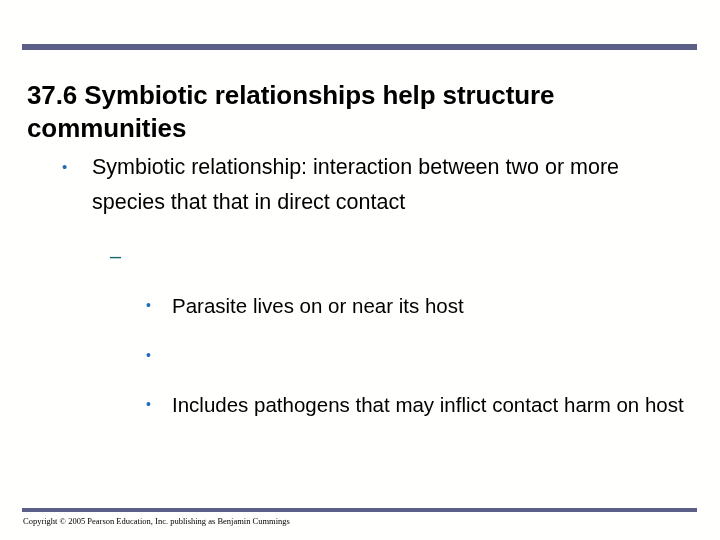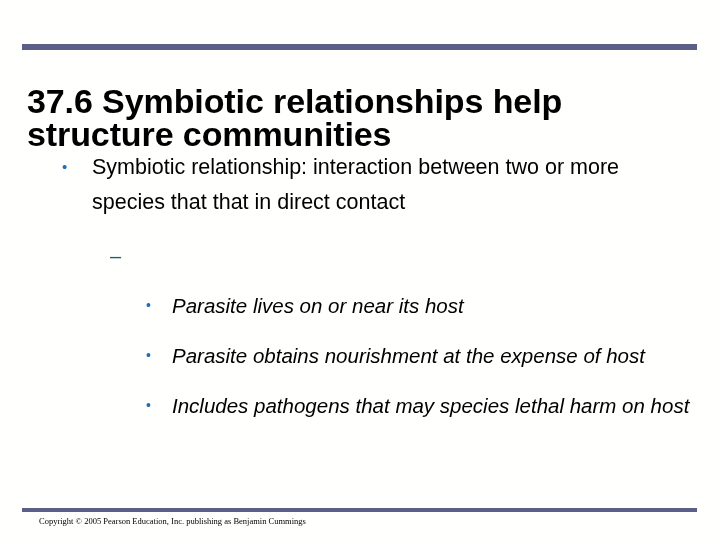--- a/index.html
+++ b/index.html
@@ -32,21 +32,21 @@
     height: 6px;
     background: #5b5f87;
   }
 
   
   .slide-title {
     position: absolute;
     left: 27px;
     top: 62px;
     width: 660px;
-    font-size: 34px;
+    font-size: 26px;
     line-height: 33px;
     color: #000000;
     letter-spacing: -0.1px;
   }
 
   
   .outline {
     position: absolute;
     left: 0;
     top: 150px;
@@ -115,36 +115,35 @@
     margin-top: 16px;
   }
   .lvl3 .bullet-mark {
     width: 26px;
     color: #1f6eb4;
     font-size: 14px;
     line-height: 33px;
   }
   .lvl3 .bullet-text {
     max-width: 548px;
-    font-style: italic;
   }
 
   
   .bottom-rule {
     position: absolute;
     left: 22px;
     top: 508px;
     width: 675px;
     height: 4px;
     background: #5b5f87;
   }
 
   .copyright {
     position: absolute;
-    left: 39px;
+    left: 23px;
     top: 516px;
     font-family: "Liberation Serif", serif;
     font-size: 8.5px;
     line-height: 11px;
     color: #000000;
     white-space: nowrap;
   }
 </style>
 </head>
 <body>
@@ -166,26 +165,25 @@
       <span class="bullet-mark">–</span>
     </div>
 
     <div class="bullet-row lvl3">
       <span class="bullet-mark">•</span>
       <span class="bullet-text">Parasite lives on or near its host</span>
     </div>
 
     <div class="bullet-row lvl3">
       <span class="bullet-mark">•</span>
-      <span class="bullet-text">Parasite obtains nourishment at the expense of host</span>
     </div>
 
     <div class="bullet-row lvl3">
       <span class="bullet-mark">•</span>
-      <span class="bullet-text">Includes pathogens that may species lethal harm on host</span>
+      <span class="bullet-text">Includes pathogens that may inflict contact harm on host</span>
     </div>
 
   </div>
 
   <div class="bottom-rule"></div>
 
   <div class="copyright">Copyright © 2005 Pearson Education, Inc. publishing as Benjamin Cummings</div>
 
 </div>
 

